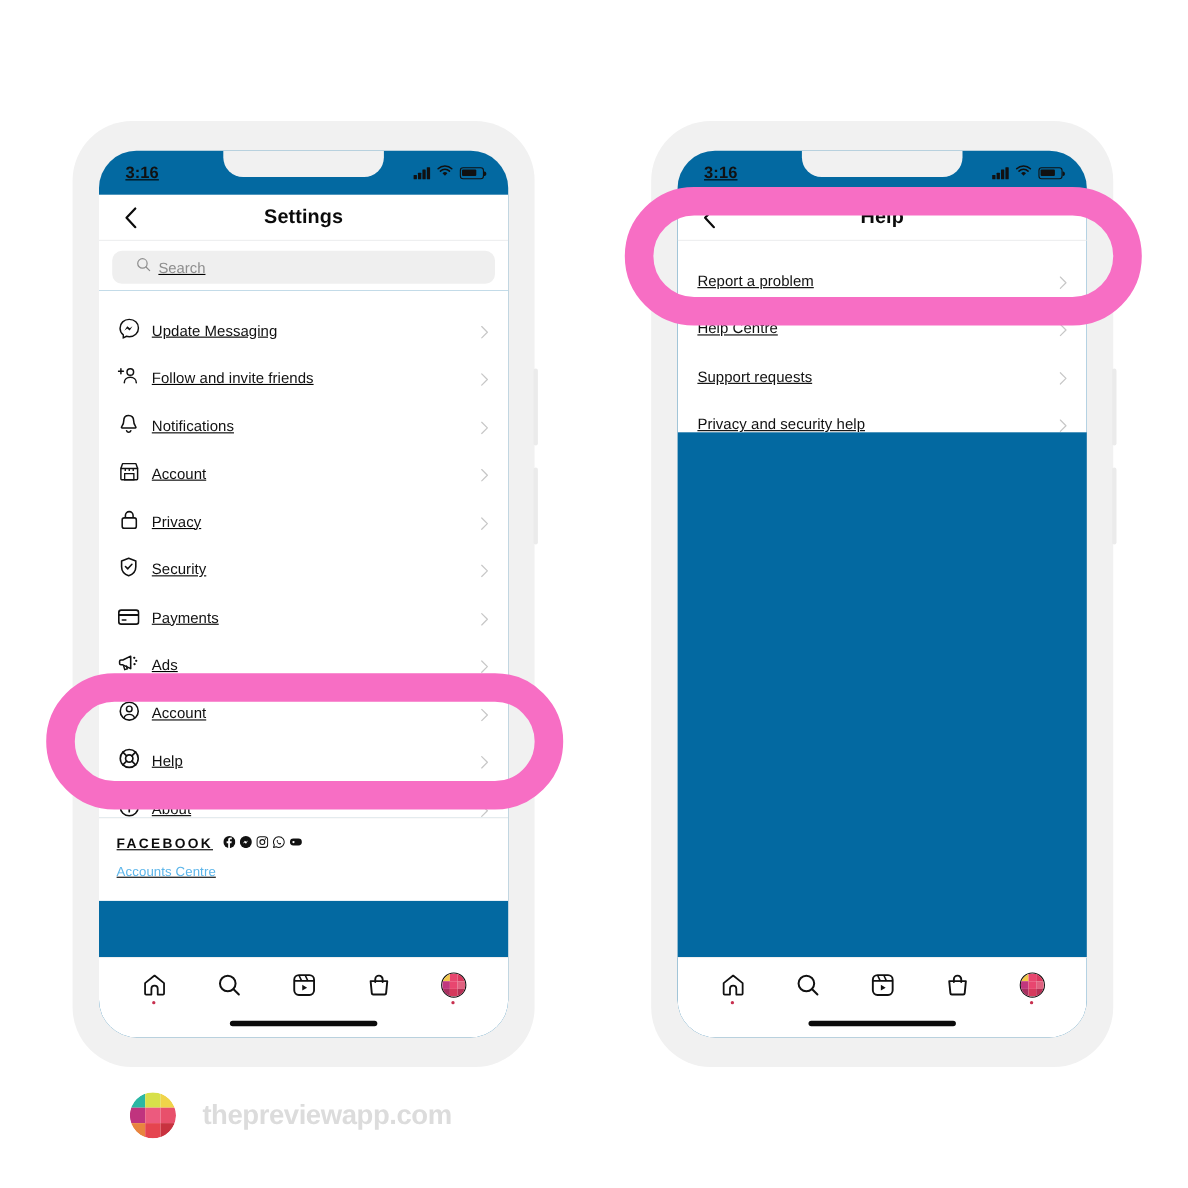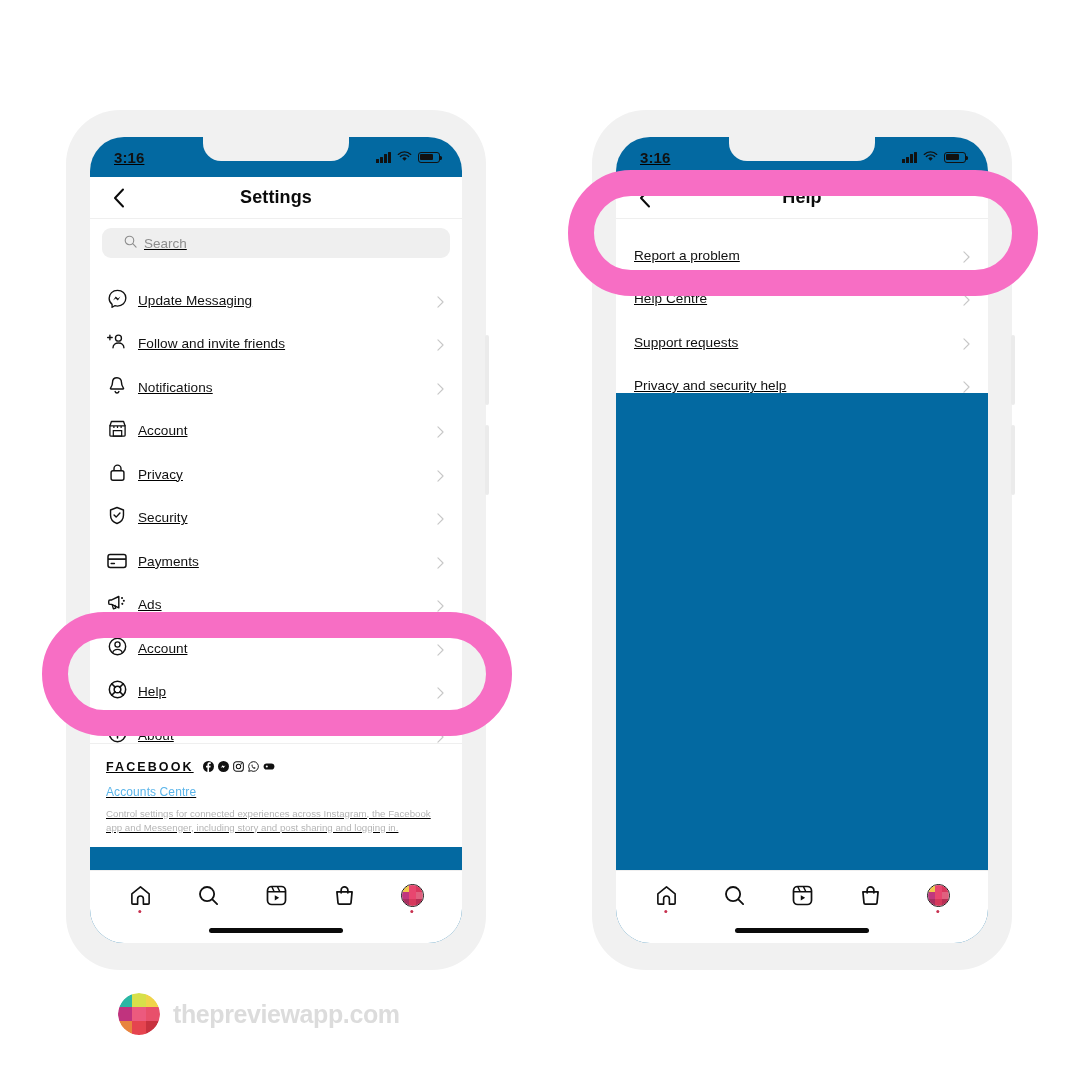--- a/index.html
+++ b/index.html
@@ -185,21 +185,21 @@
     border-width:26px;border-color:#f76ec4;
   }
   .ring.r2{
     left:568px;top:170px;width:470px;height:126px;
     border-width:26px;border-color:#f76ec4;
   }
 
   
   .brand{
     position:absolute;left:118px;top:993px;
-    display:flex;align-items:center;gap:13px;
+    display:flex;align-items:center;gap:24px;
   }
   .brand .bmark{width:42px;height:42px;border-radius:50%;overflow:hidden;display:block;}
   .brand .btext{
     font-size:25px;font-weight:700;color:#dcdcdc;letter-spacing:-.4px;
   }
 </style>
 </head>
 <body>
 
 <div class="stage">
@@ -451,21 +451,20 @@
                   <path d="M6 .7a5.3 5.3 0 0 0-4.5 8.1L.8 11.3l2.6-.7A5.3 5.3 0 1 0 6 .7Z" stroke="#111" stroke-width="1.05" fill="none" stroke-linejoin="round"></path>
                   <path d="M4.2 3.9c.4-.1.55.05.7.4.15.35.3.8.1 1-.2.2-.35.25-.2.55.3.6.9 1.1 1.5 1.35.3.12.38-.05.55-.25.17-.2.6-.05.95.1.35.15.5.3.4.7-.1.4-.7.72-1.2.62-1.45-.3-2.7-1.55-3.05-3-.12-.5.1-1.3.25-1.47Z" fill="#111"></path>
                 </svg></span>
             <span><svg width="12" height="11" viewBox="0 0 13 12">
                   <rect x=".6" y="2.6" width="11.8" height="6.8" rx="3.4" fill="#111"></rect>
                   <circle cx="4.1" cy="6" r="1.15" fill="#fff"></circle>
                 </svg></span>
           </span>
         </div>
         <div class="acct-link">Accounts Centre</div>
-        <div class="fb-desc">Control settings for connected experiences across Instagram, the Facebook app and Messenger, including story and post sharing and logging in.</div>
       </div>
 
       <div class="tabbar">
         <div class="tabs">
           <div class="tab">
             <svg width="23" height="23" viewBox="0 0 24 24">
                 <path d="M3 10.2 12 3l9 7.2V20a1 1 0 0 1-1 1h-5v-5.5a3 3 0 0 0-6 0V21H4a1 1 0 0 1-1-1v-9.8Z" stroke="#111" stroke-width="1.7" fill="none" stroke-linejoin="round"></path>
               </svg>
             <span class="dot"></span>
           </div>

